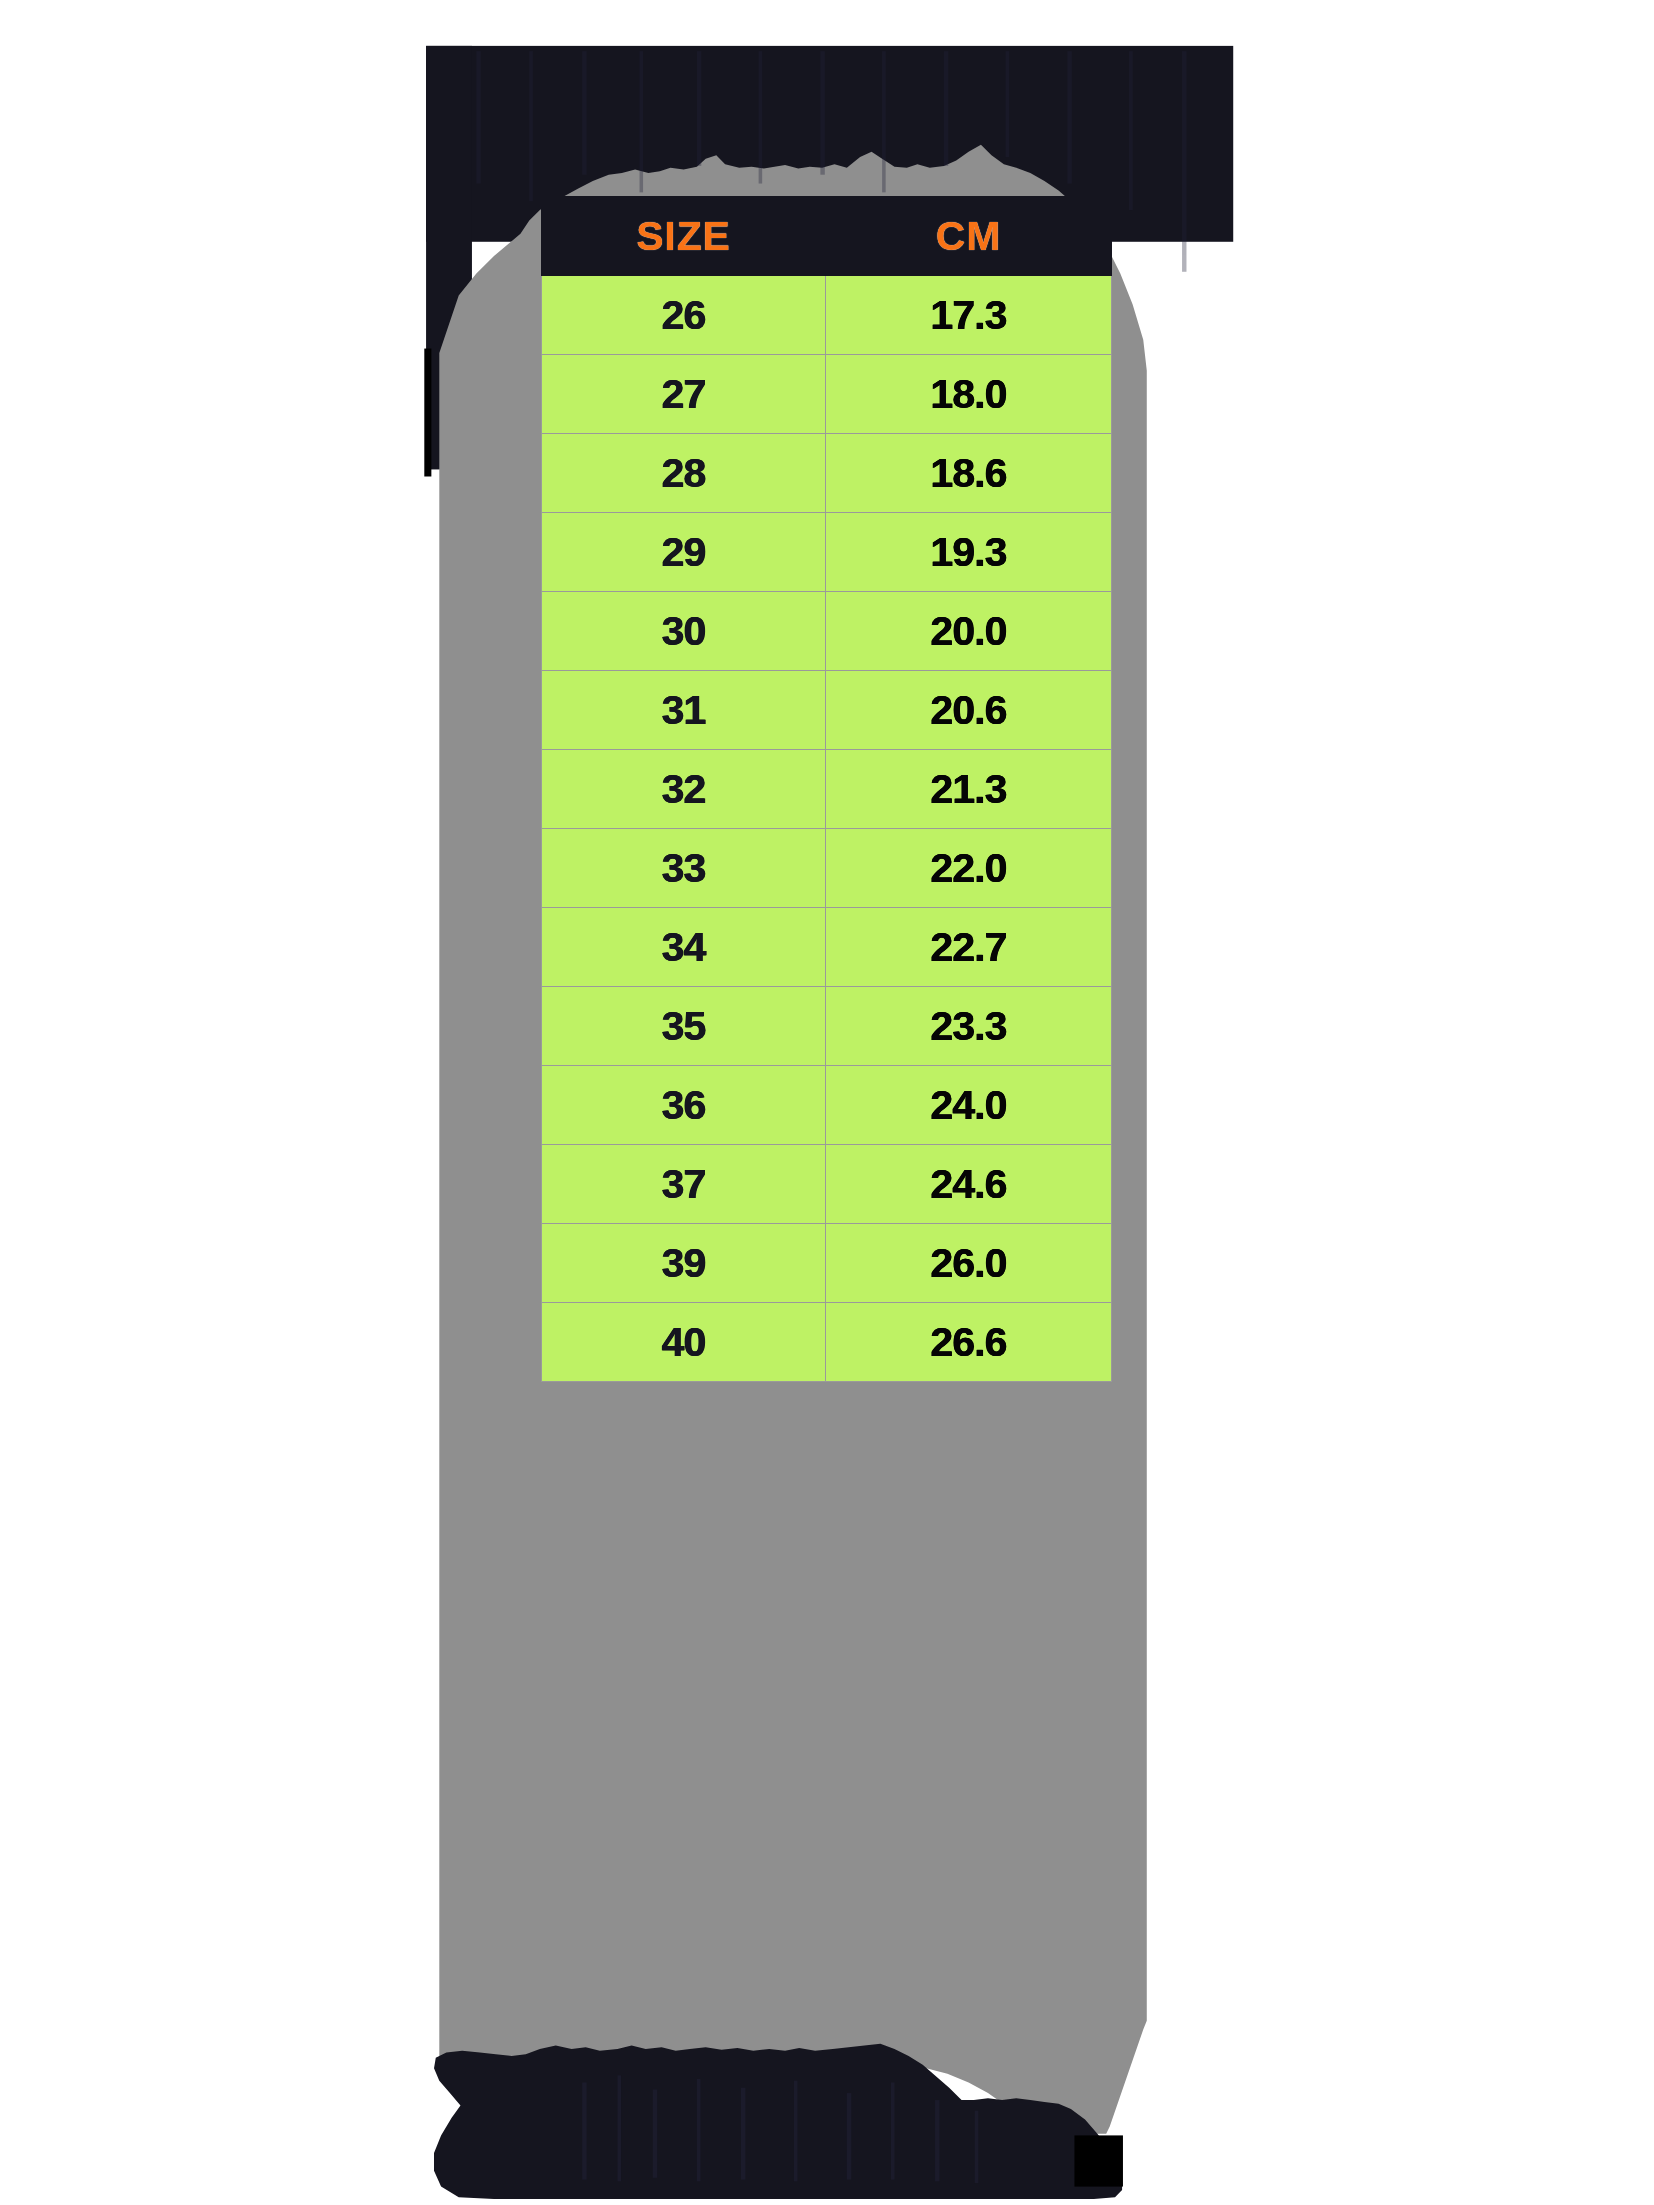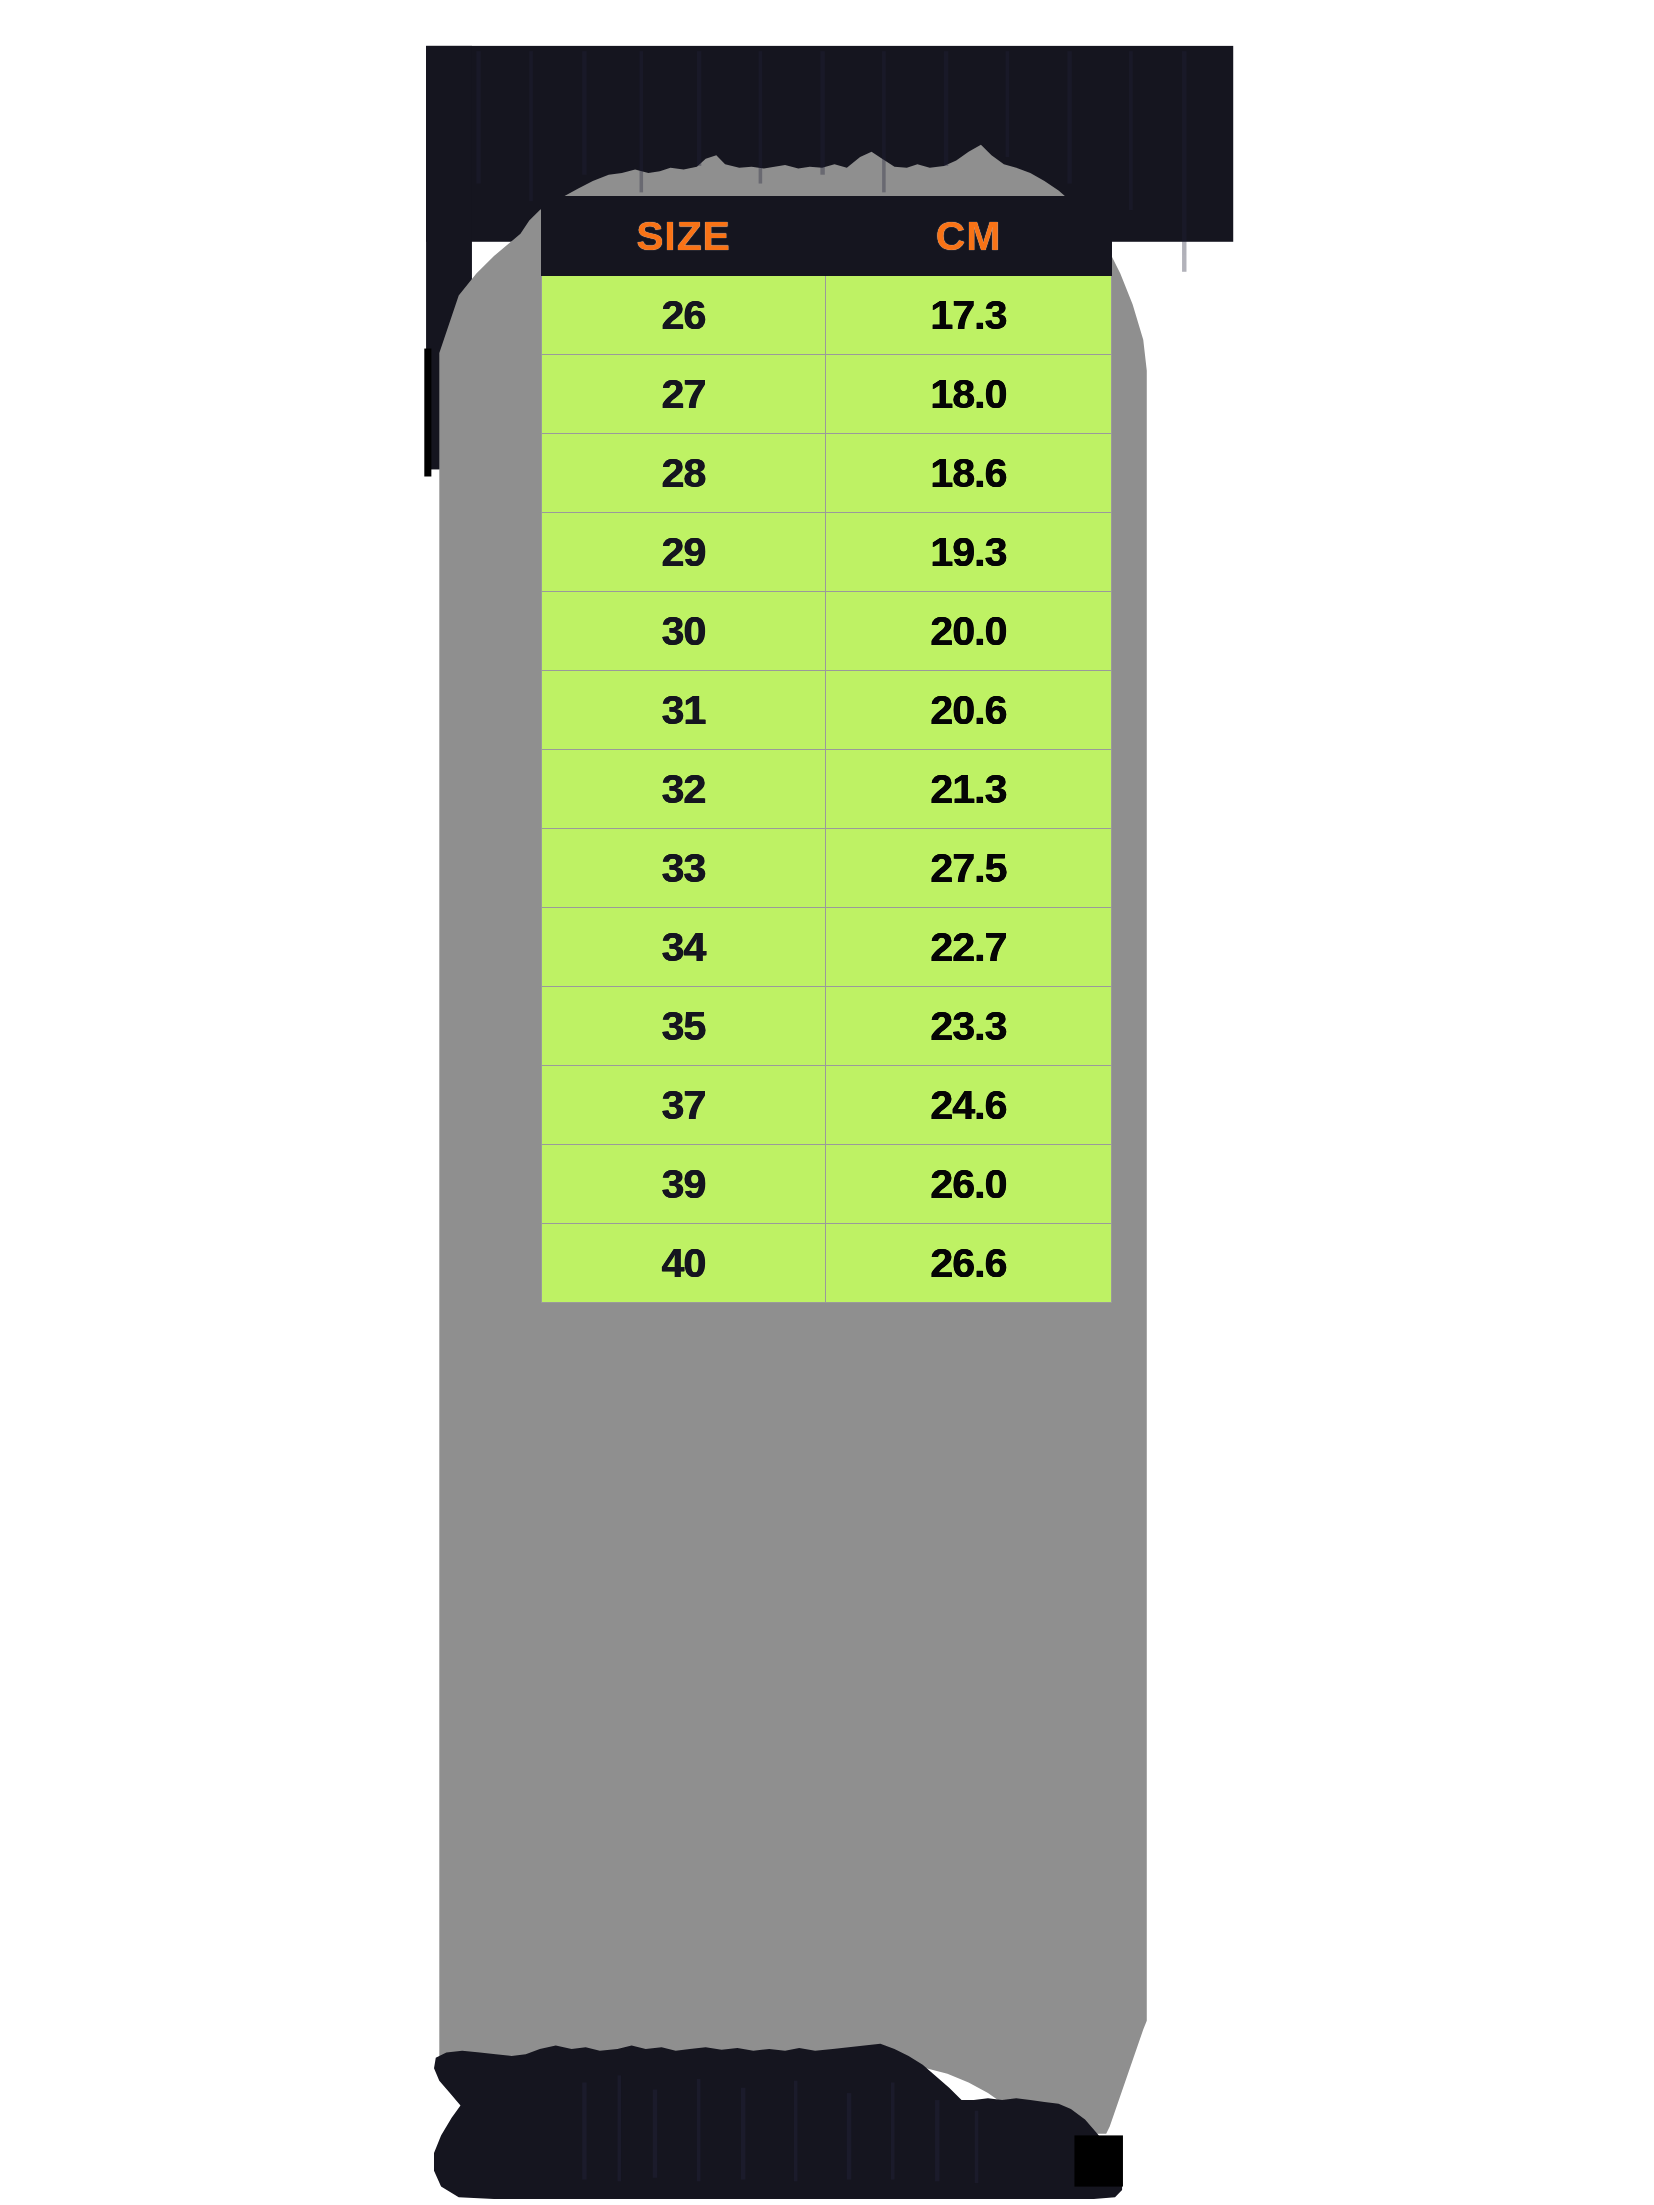--- a/index.html
+++ b/index.html
@@ -326,31 +326,35 @@
         <tr>
           <td class="size-cell">31</td>
           <td class="cm-cell">20.6</td>
         </tr>
         <tr>
           <td class="size-cell">32</td>
           <td class="cm-cell">21.3</td>
         </tr>
         <tr>
           <td class="size-cell">33</td>
-          <td class="cm-cell">27.5</td>
+          <td class="cm-cell">22.0</td>
         </tr>
         <tr>
           <td class="size-cell">34</td>
           <td class="cm-cell">22.7</td>
         </tr>
         <tr>
           <td class="size-cell">35</td>
           <td class="cm-cell">23.3</td>
         </tr>
         <tr>
+          <td class="size-cell">36</td>
+          <td class="cm-cell">24.0</td>
+        </tr>
+        <tr>
           <td class="size-cell">37</td>
           <td class="cm-cell">24.6</td>
         </tr>
         <tr>
           <td class="size-cell">39</td>
           <td class="cm-cell">26.0</td>
         </tr>
         <tr>
           <td class="size-cell">40</td>
           <td class="cm-cell">26.6</td>

